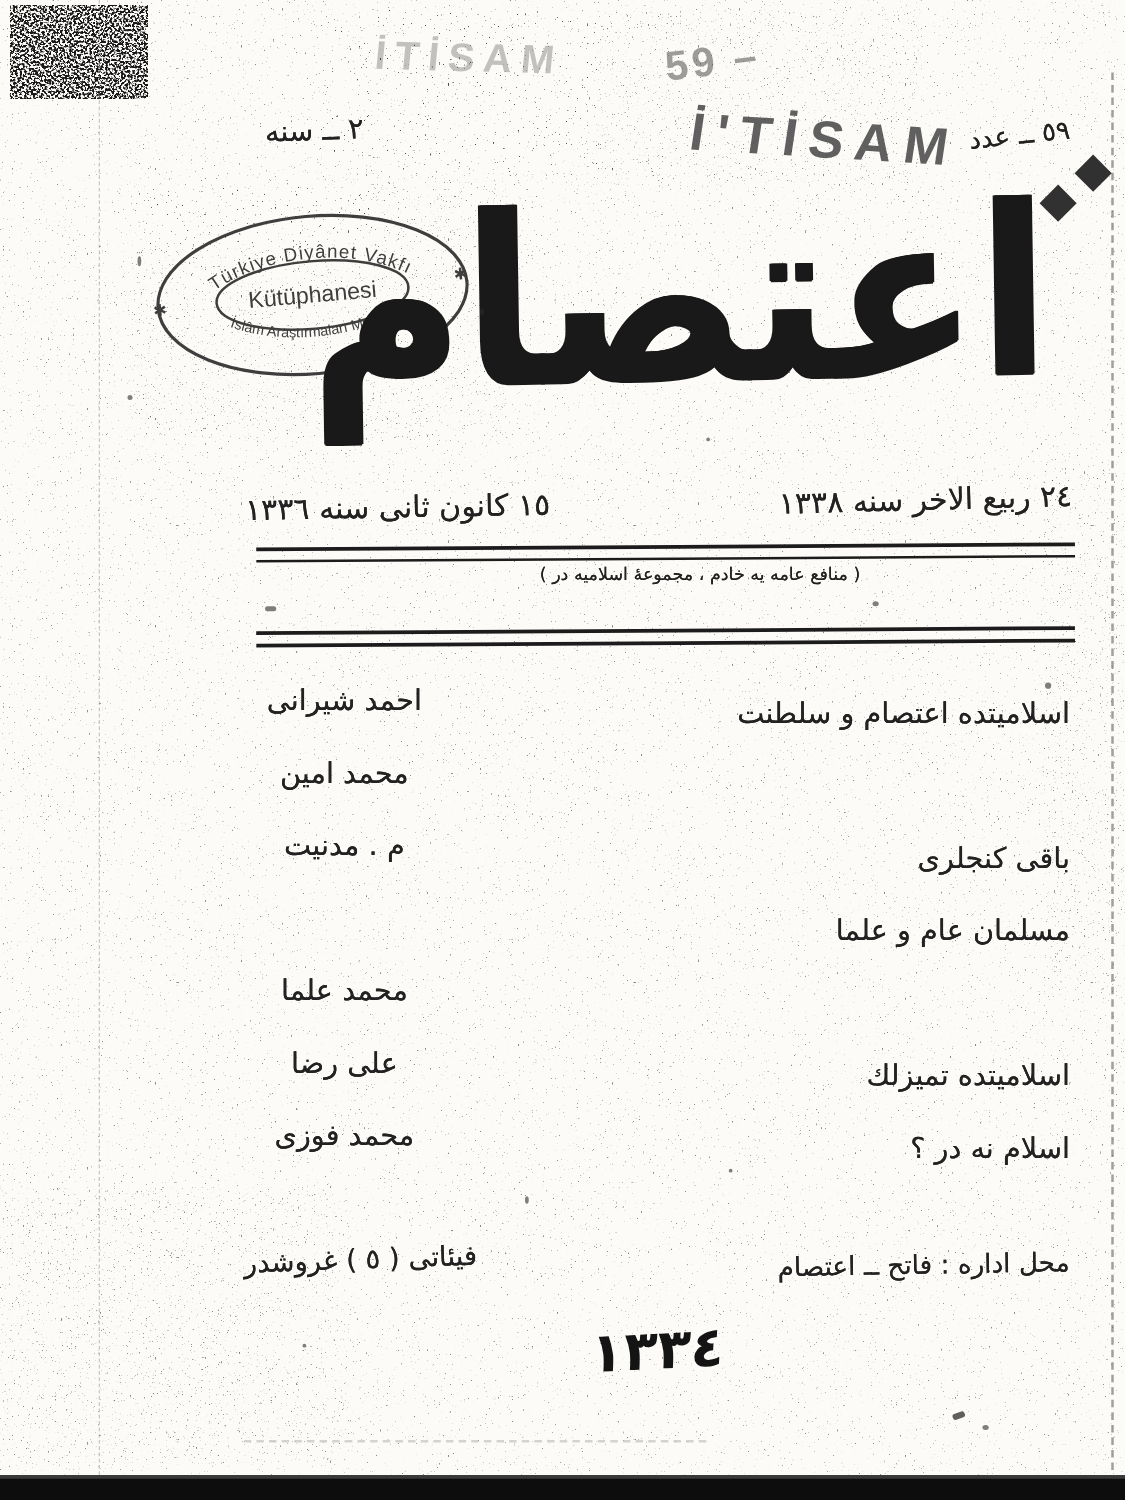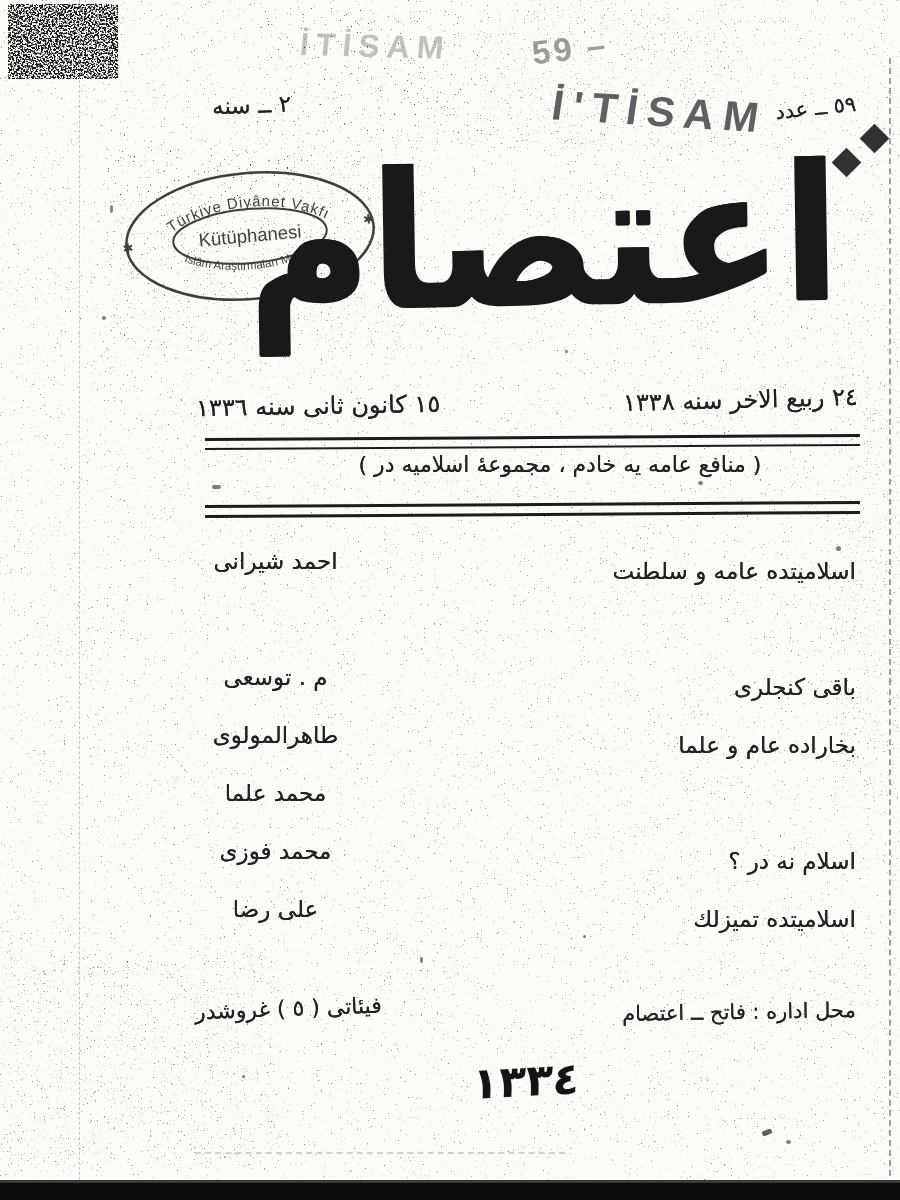--- a/index.html
+++ b/index.html
@@ -29,21 +29,21 @@
   .diamond{width:21px;height:21px;background:#1f1f1f;transform:rotate(45deg);opacity:.92;}
   .d1{top:152px;left:836px;}
   .d2{top:128px;left:864px;}
   
   .date-left{top:392px;left:196px;font-size:24px;transform:rotate(-1deg);}
   .date-right{top:386px;right:42px;font-size:24px;transform:rotate(-1.5deg);}
   
   .rule{left:205px;right:40px;height:7px;border-top:3px solid #1c1c1c;border-bottom:2px solid #1c1c1c;transform:rotate(-.35deg);}
   .rule1{top:436px;}
   .rule2{top:503px;border-bottom-width:3px;}
-  .motto{top:452px;left:205px;right:40px;padding-left:55px;text-align:center;font-size:22px;}
+  .motto{top:452px;left:205px;right:40px;padding-left:55px;text-align:center;font-size:14px;}
   
   .toc{top:548px;left:168px;right:44px;}
   .toc-row{display:flex;align-items:flex-start;height:58px;}
   .toc-author{width:215px;text-align:center;font-size:23px;direction:rtl;}
   .toc-title{flex:1;text-align:right;direction:rtl;font-size:23px;padding-top:10px;white-space:nowrap;}
   
   .addr{top:1000px;right:44px;font-size:21px;transform:rotate(-1deg);}
   .price{top:996px;left:195px;font-size:22px;transform:rotate(-2deg);}
   .hand-year{top:1055px;left:472px;font-size:44px;font-weight:bold;letter-spacing:2px;color:#141414;
     transform:rotate(-3deg) skewX(-6deg);}
@@ -120,48 +120,48 @@
   <div class="abs ar ink date-right">٢٤ ربيع الاخر سنه ١٣٣٨</div>
 
   <div class="abs rule rule1"></div>
   <div class="abs ar ink motto">( منافع عامه يه خادم ، مجموعهٔ اسلاميه در )</div>
   <div class="abs rule rule2"></div>
 
   <div class="abs toc">
 
       <div class="toc-row">
         <div class="toc-author ar ink">احمد شيرانى</div>
-        <div class="toc-title ar ink">اسلاميتده عامه و سلطنت</div>
+        <div class="toc-title ar ink">اسلاميتده اعتصام و سلطنت</div>
       </div>
 
       <div class="toc-row">
+        <div class="toc-author ar ink">محمد امين</div>
       </div>
 
       <div class="toc-row">
-        <div class="toc-author ar ink">م . توسعى</div>
+        <div class="toc-author ar ink">م . مدنيت</div>
         <div class="toc-title ar ink">باقى كنجلرى</div>
       </div>
 
       <div class="toc-row">
-        <div class="toc-author ar ink">طاهرالمولوى</div>
-        <div class="toc-title ar ink">بخاراده عام و علما</div>
+        <div class="toc-title ar ink">مسلمان عام و علما</div>
       </div>
 
       <div class="toc-row">
         <div class="toc-author ar ink">محمد علما</div>
       </div>
 
       <div class="toc-row">
-        <div class="toc-author ar ink">محمد فوزى</div>
-        <div class="toc-title ar ink">اسلام نه در ؟</div>
+        <div class="toc-author ar ink">على رضا</div>
+        <div class="toc-title ar ink">اسلاميتده تميزلك</div>
       </div>
 
       <div class="toc-row">
-        <div class="toc-author ar ink">على رضا</div>
-        <div class="toc-title ar ink">اسلاميتده تميزلك</div>
+        <div class="toc-author ar ink">محمد فوزى</div>
+        <div class="toc-title ar ink">اسلام نه در ؟</div>
       </div>
     </div>
 
   <div class="abs ar ink addr">محل اداره : فاتح ــ اعتصام</div>
   <div class="abs ar ink price">فيئاتى ( ٥ ) غروشدر</div>
   <div class="abs ar hand-year">١٣٣٤</div>
 
   <div class="abs speck" style="top:205px;left:110px;width:3px;height:8px;"></div>
   <div class="abs speck" style="top:316px;left:102px;width:4px;height:4px;"></div>
   <div class="abs speck" style="top:247px;left:384px;width:3px;height:5px;"></div>

